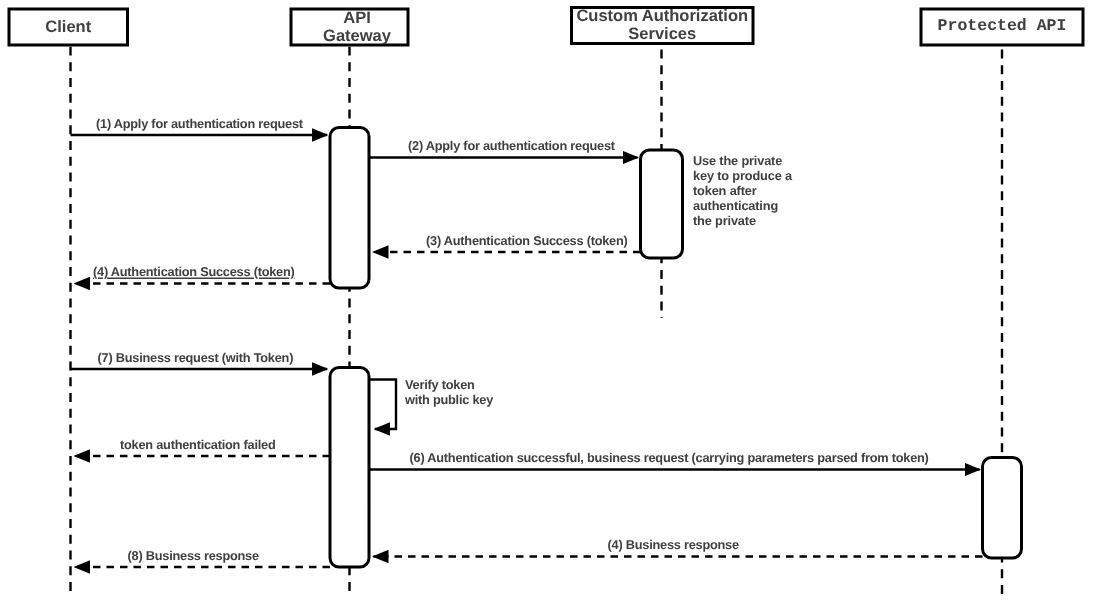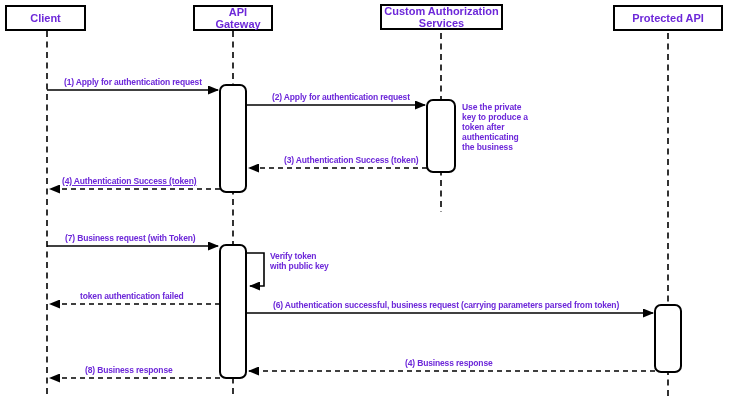--- a/index.html
+++ b/index.html
@@ -1,18 +1,18 @@
 <!DOCTYPE html>
 <html><head>
 <meta charset="utf-8">
 <style>
   html,body{margin:0;padding:0;background:#ffffff;}
   .stage{
     position:relative;width:738px;height:401px;background:#ffffff;
-    font-family:"Liberation Sans","DejaVu Sans",sans-serif;color:#6d28d9;
+    font-family:"Liberation Sans","DejaVu Sans",sans-serif;color:#404040;
     overflow:hidden;
   }
   .layer{position:absolute;left:0;top:0;}
   .participant{
     position:absolute;box-sizing:border-box;border:2px solid #000;background:#fff;
     display:flex;align-items:center;justify-content:center;text-align:center;
     font-size:11px;font-weight:700;line-height:12px;padding:1px 2px;
   }
   .msg-label{
     position:absolute;font-size:8.5px;font-weight:700;letter-spacing:-0.15px;
@@ -68,21 +68,21 @@
 
   <div class="participant" style="left:5px;top:5px;width:81px;height:26px;">
     <span>Client</span>
   </div>
   <div class="participant" style="left:193px;top:5px;width:80px;height:26px;padding-left:12px;">
     <span>API Gateway</span>
   </div>
   <div class="participant" style="left:380px;top:4px;width:123px;height:26px;">
     <span>Custom Authorization Services</span>
   </div>
-  <div class="participant" style="left:613px;top:5px;width:110px;height:26px;">
+  <div class="participant" style="left:613px;top:5px;width:110px;height:26px;font-family:Liberation Mono, monospace;">
     <span>Protected API</span>
   </div>
 
   <div class="msg-label" style="left:64px;top:77px;">(1) Apply for authentication request</div>
   <div class="msg-label" style="left:272px;top:92px;">(2) Apply for authentication request</div>
   <div class="msg-label" style="left:284px;top:155px;">(3) Authentication Success (token)</div>
   <div class="msg-label" style="left:62px;top:176px;text-decoration:underline;">(4) Authentication Success (token)</div>
   <div class="msg-label" style="left:65px;top:233px;">(7) Business request (with Token)</div>
 
   <div class="msg-label" style="left:270px;top:251px;">
@@ -93,16 +93,16 @@
   <div class="msg-label" style="left:80px;top:291px;">token authentication failed</div>
   <div class="msg-label" style="left:273px;top:300px;">(6) Authentication successful, business request (carrying parameters parsed from token)</div>
   <div class="msg-label" style="left:405px;top:358px;">(4) Business response</div>
   <div class="msg-label" style="left:85px;top:365px;">(8) Business response</div>
 
   <div class="note" style="left:462px;top:102px;">
     <div>Use the private</div>
     <div>key to produce a</div>
     <div>token after</div>
     <div>authenticating</div>
-    <div>the business</div>
+    <div>the private</div>
   </div>
 
 </div>
 
 </body></html>

